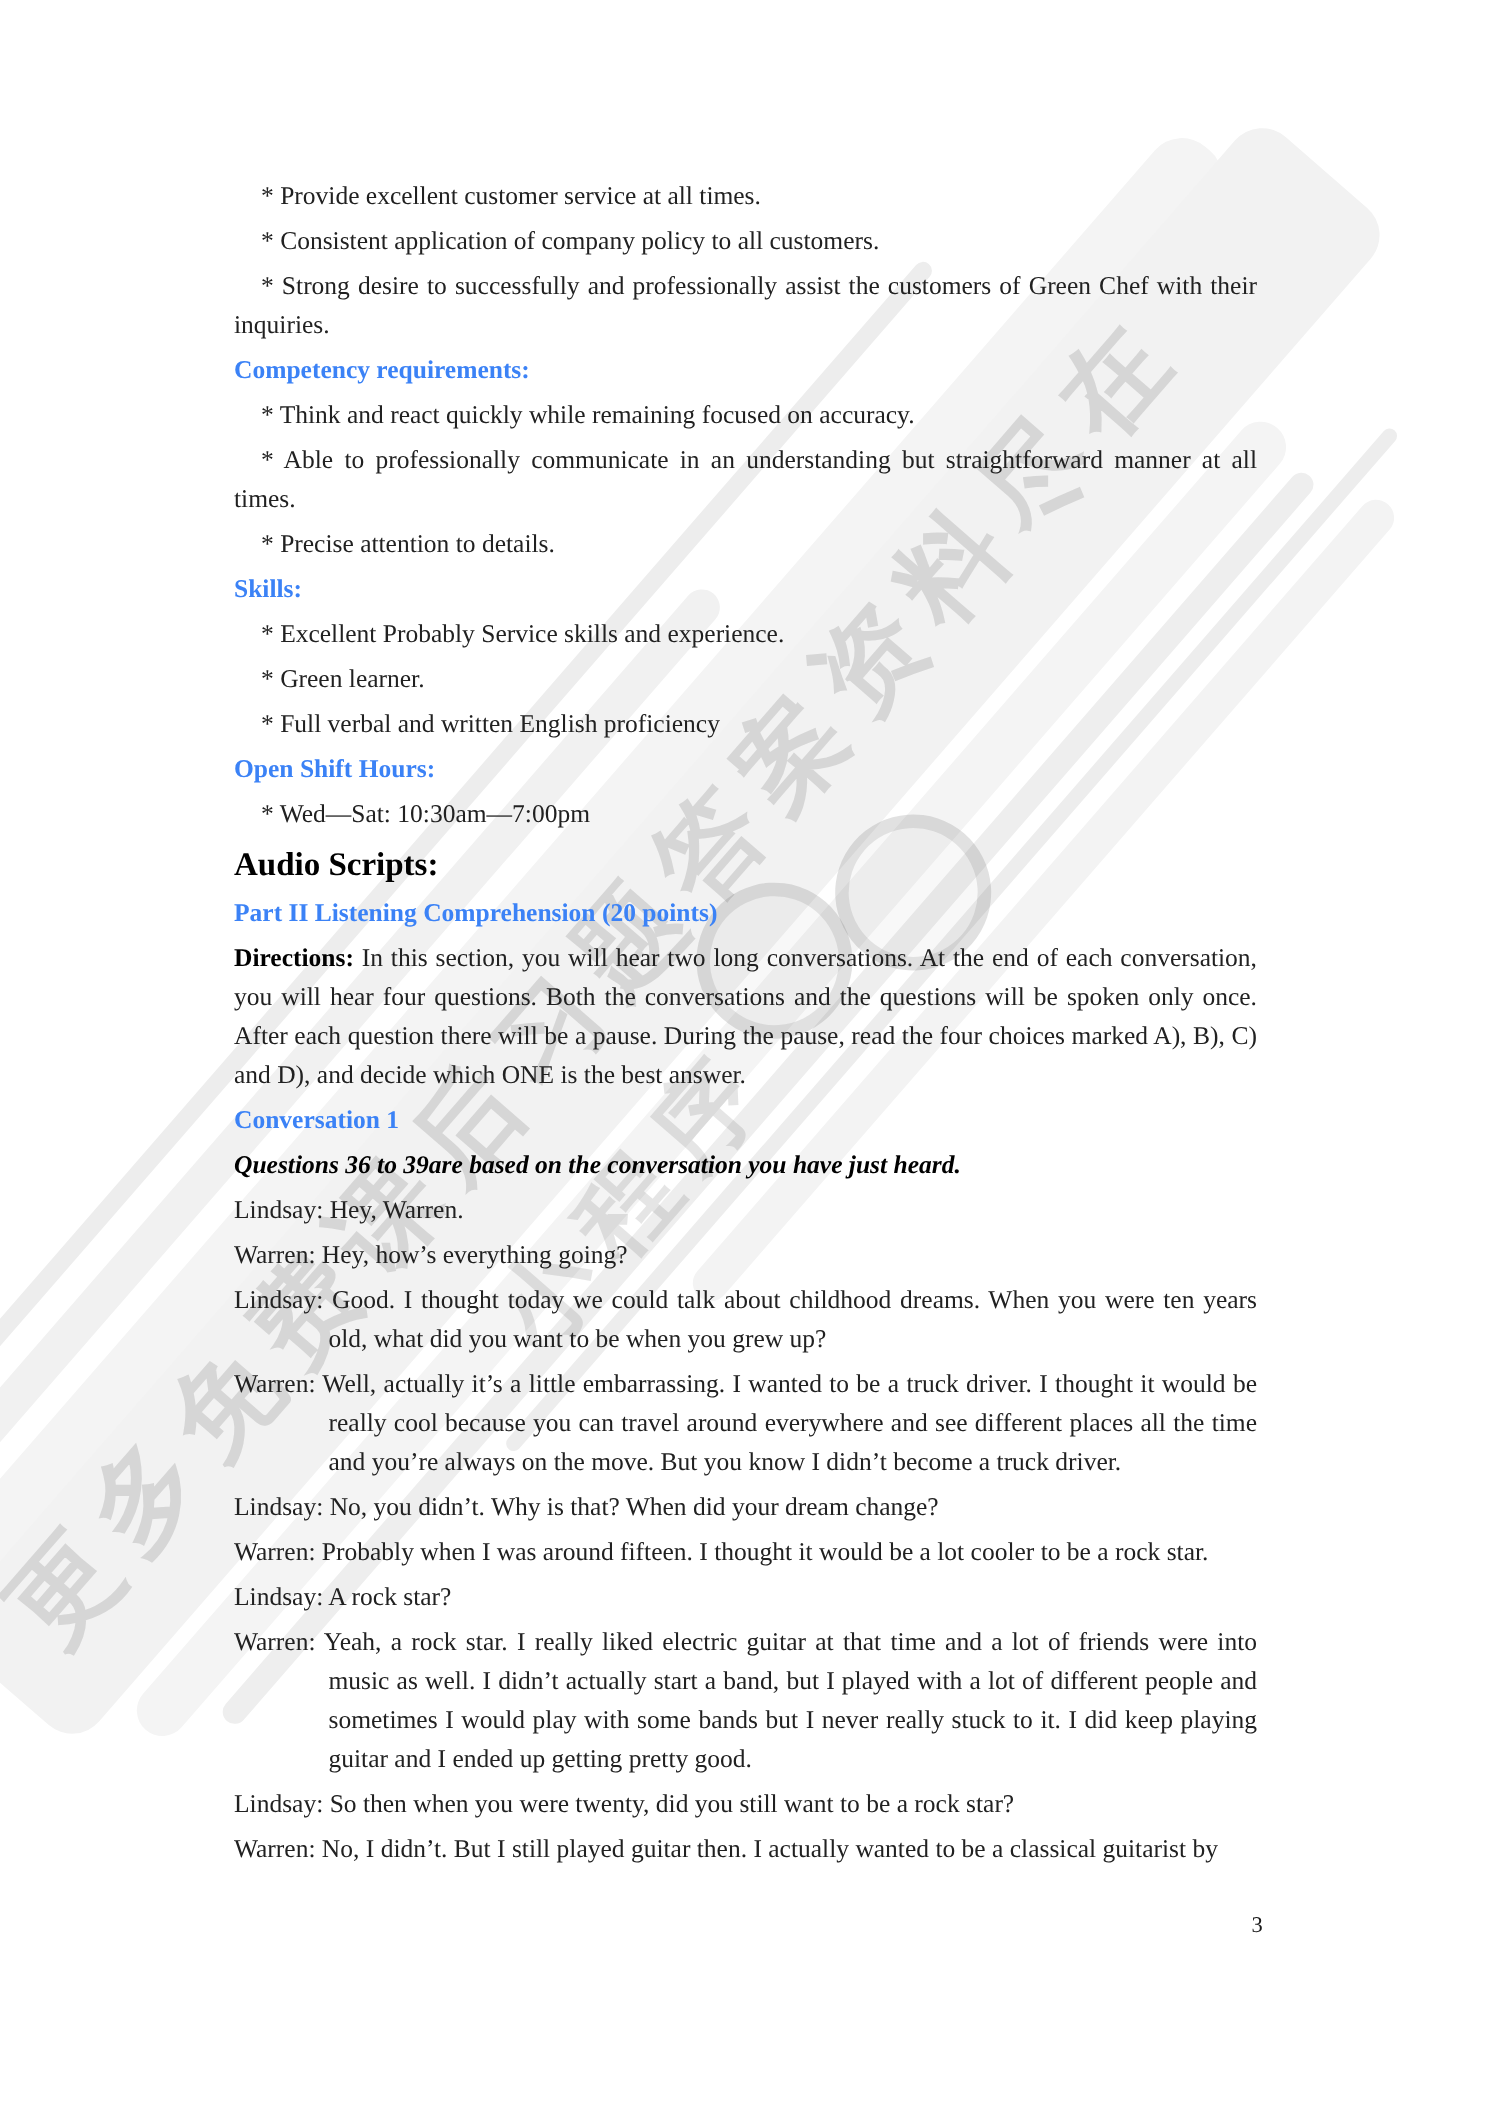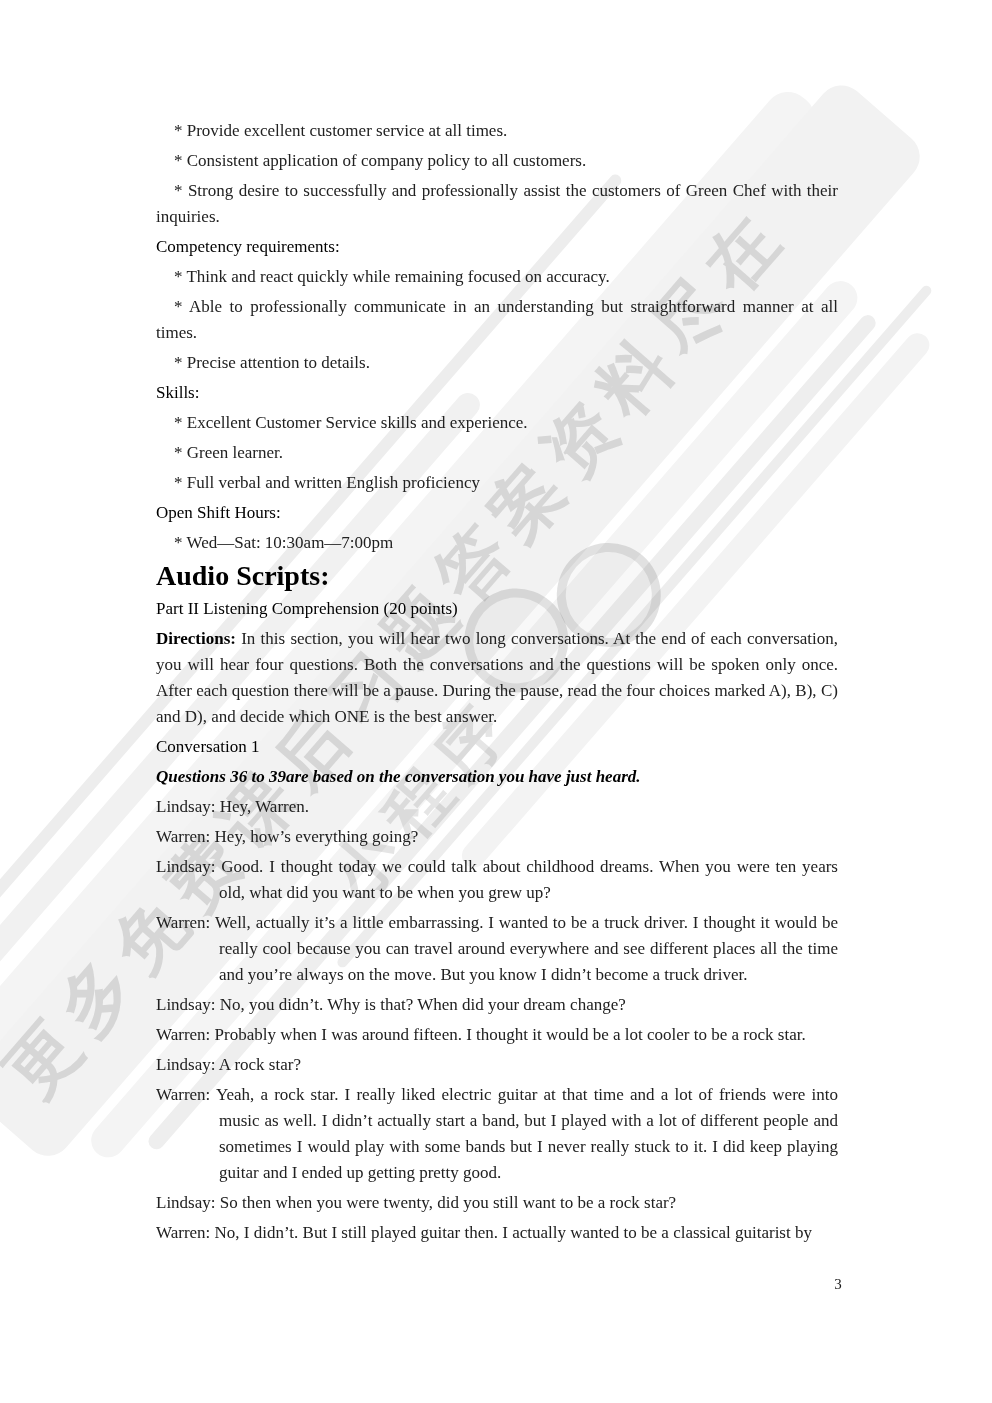--- a/index.html
+++ b/index.html
@@ -60,23 +60,23 @@
   .wc2{left:745px;top:235px;}
 
   
   .content{
     position:absolute;left:152px;top:114px;width:690px;
     z-index:2;
     font-size:17px;line-height:26px;
   }
   .content p{margin:4px;}
   .bullet{text-indent:18px;text-align:justify;}
-  .h{font-weight:normal;color:#000000;}
+  .h{font-weight:bold;color:#3b82f6;}
   .title{
-    font-size:28px;font-weight:bold;color:#000;
+    font-size:22px;font-weight:bold;color:#000;
     line-height:32px;
     margin:36px 0 10px 0;
   }
   .directions{text-align:justify;}
   .directions .dir-label{font-weight:bold;font-style:normal;color:#000;}
   .directions .dir-text{}
   .questions{font-weight:bold;font-style:italic;color:#000;}
   .dline{padding-left:63px;text-indent:-63px;text-align:justify;}
   .dline .spk{}
 
@@ -117,21 +117,21 @@
 
     <p class="h">Competency requirements:</p>
     <div>
         <p class="bullet">* Think and react quickly while remaining focused on accuracy.</p>
         <p class="bullet">* Able to professionally communicate in an understanding but straightforward manner at all times.</p>
         <p class="bullet">* Precise attention to details.</p>
       </div>
 
     <p class="h">Skills:</p>
     <div>
-        <p class="bullet">* Excellent Customer Service skills and experience.</p>
+        <p class="bullet">* Excellent Probably Service skills and experience.</p>
         <p class="bullet">* Green learner.</p>
         <p class="bullet">* Full verbal and written English proficiency</p>
       </div>
 
     <p class="h">Open Shift Hours:</p>
     <div>
         <p class="bullet">* Wed—Sat: 10:30am—7:00pm</p>
       </div>
 
     <p class="title">Audio Scripts:</p>

